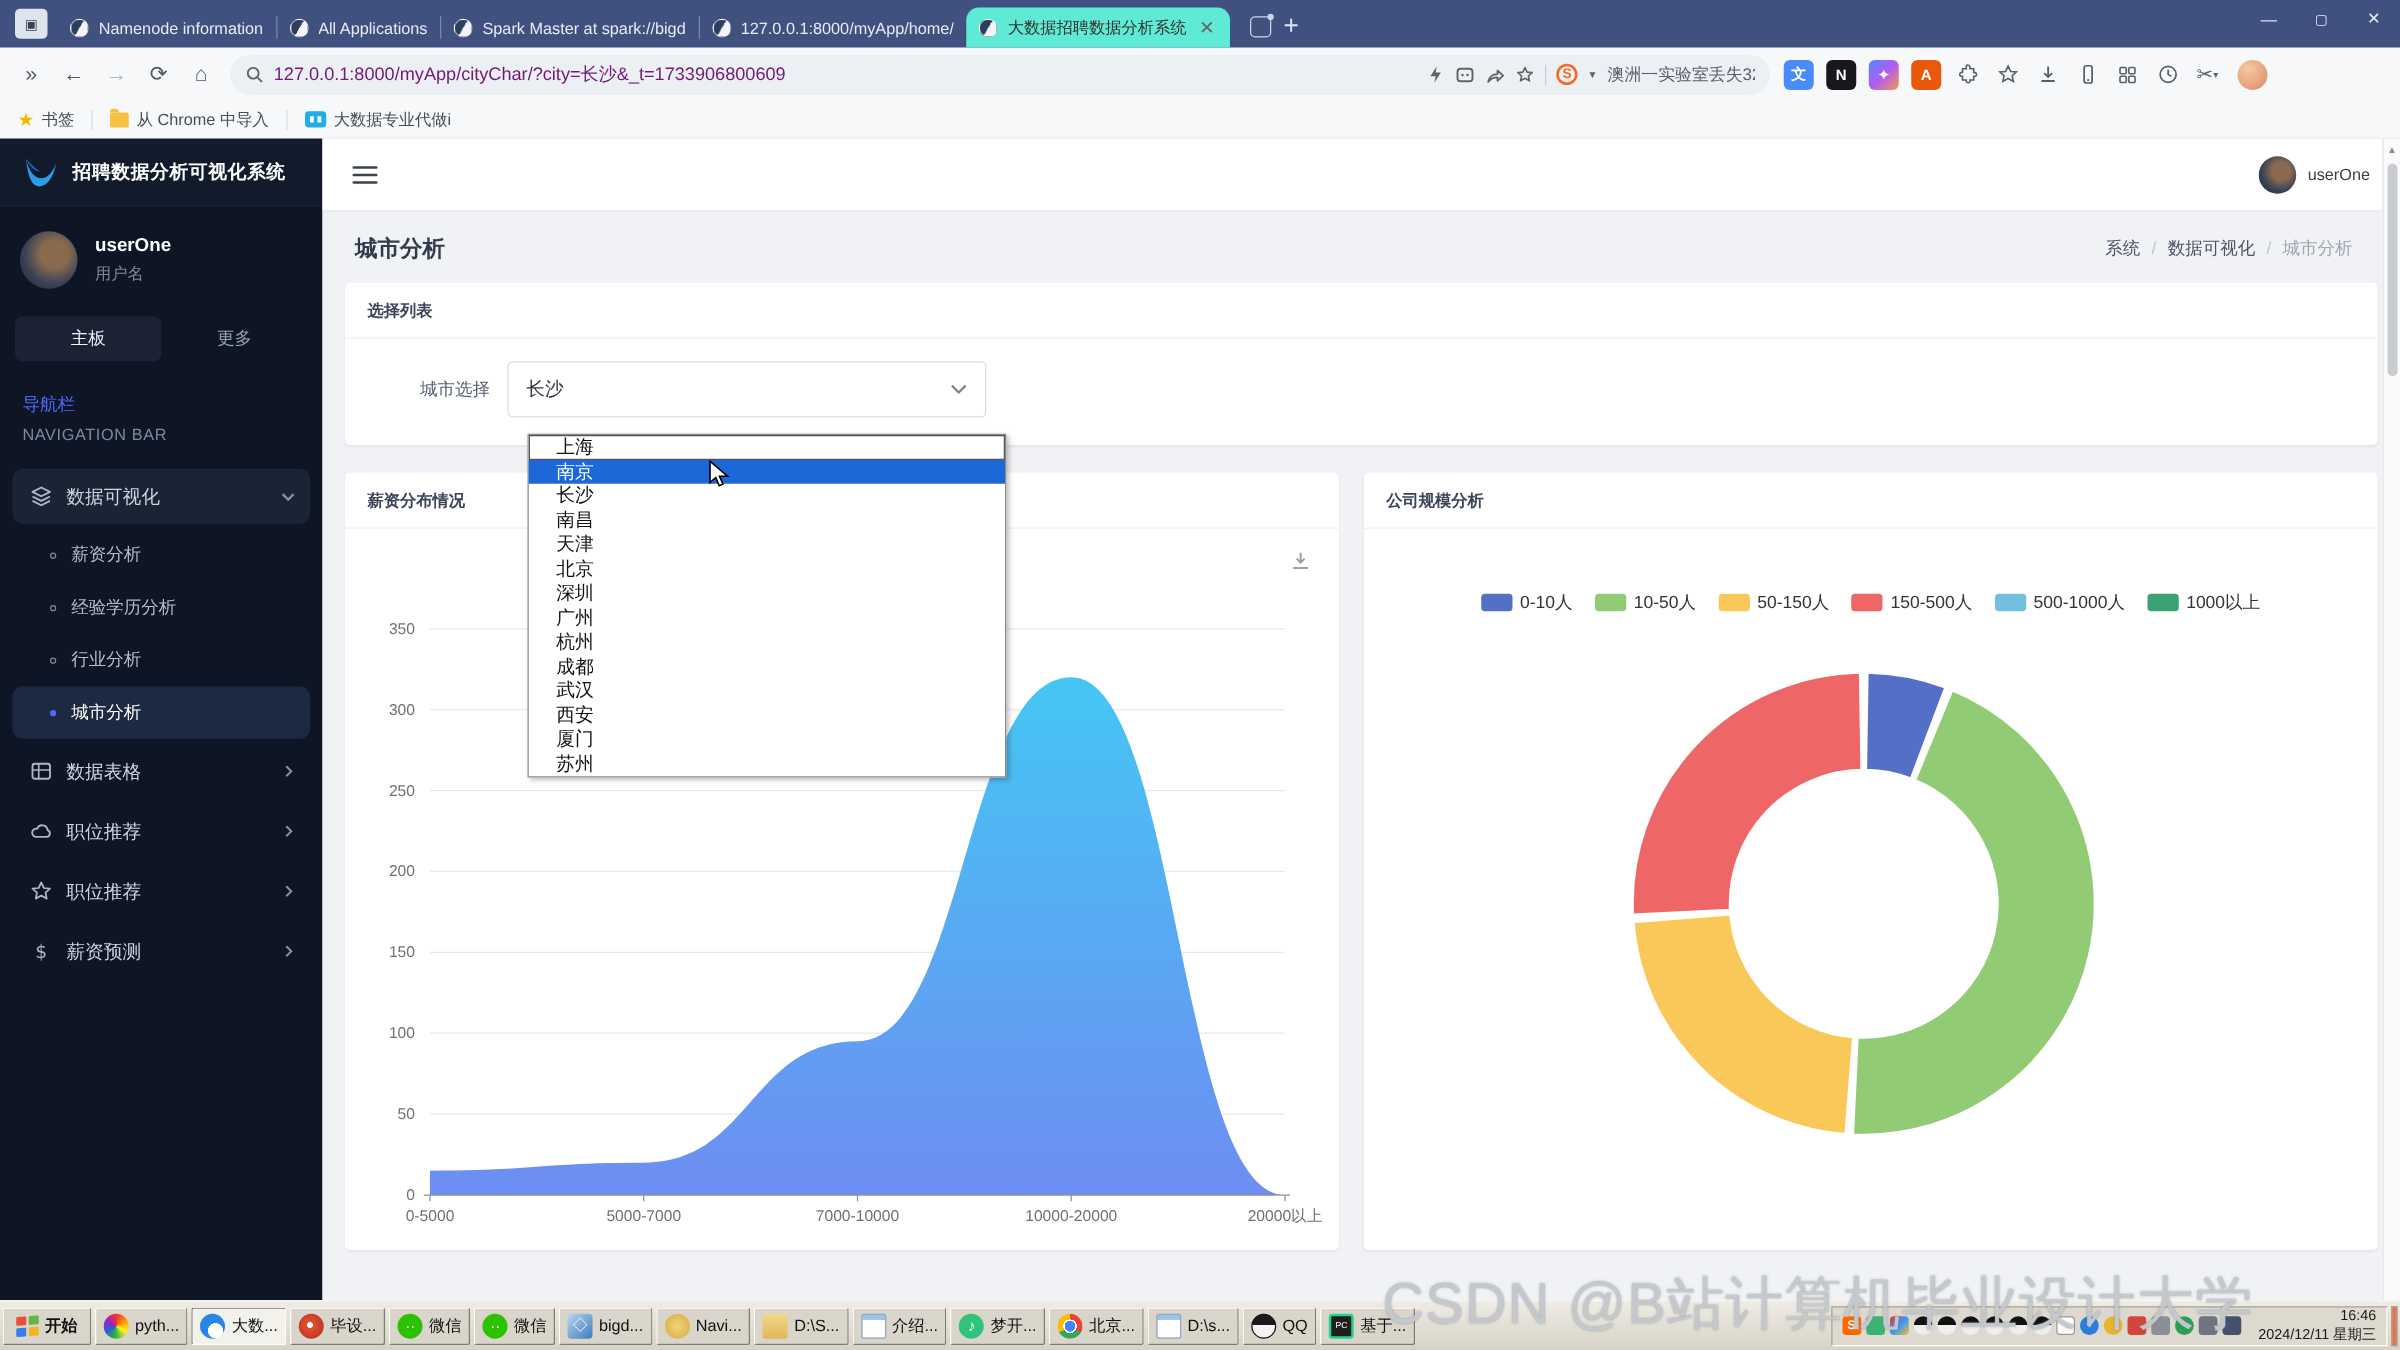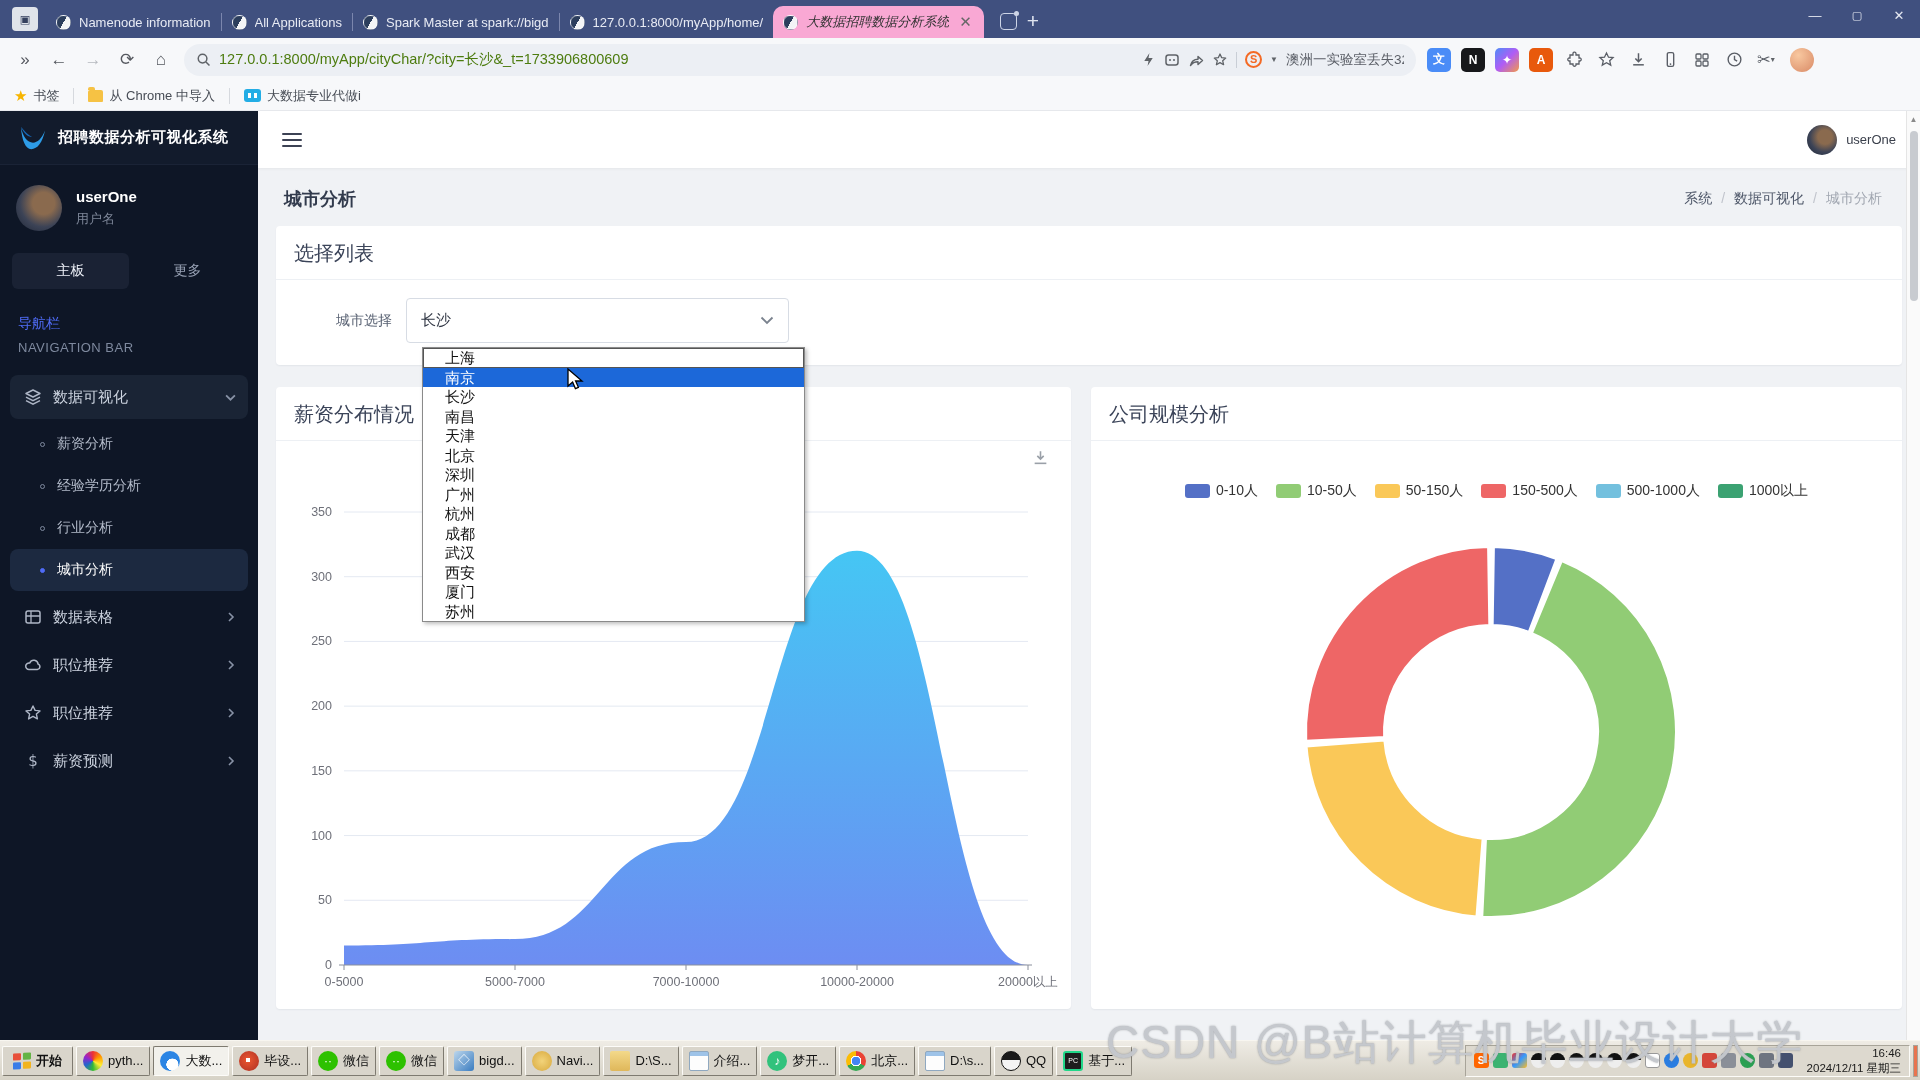--- a/index.html
+++ b/index.html
@@ -7,38 +7,38 @@
     font-family:"Liberation Sans","DejaVu Sans",sans-serif; }
   body { position:relative; background:#f0f2f5; }
 
   
   .tabbar { height:38px; background:#40507f; display:flex; align-items:flex-end; padding-left:8px; position:relative; }
   .win-logo { width:26px; height:24px; margin:0 8px 7px 4px; background:#dfe3ea; border-radius:4px;
     display:flex; align-items:center; justify-content:center; font-size:11px; color:#35405e; }
   .tab { height:32px; display:flex; align-items:center; padding:0 10px; gap:8px; color:#e8ebf4;
     font-size:13px; max-width:225px; min-width:0; }
   .tab .tlabel { white-space:nowrap; overflow:hidden; flex:1; }
-  .tab.active { background:#f9a8d4; color:#333; border-radius:10px 10px 0 0;font-style:italic; }
+  .tab.active { background:#5eead4; color:#333; border-radius:10px 10px 0 0; }
   .favicon { width:15px; height:15px; border-radius:50%; flex:none;
     background:conic-gradient(from 210deg,#2c3e5d 0 180deg,#f3f4f6 0 360deg); border:1px solid rgba(255,255,255,.5); }
   .tclose { font-size:15px; color:#666; padding:0 2px; cursor:default; }
   .tsep { width:1px; height:18px; background:#7b86ad; margin-bottom:7px; flex:none; }
   .tab-extra { width:17px; height:17px; border:1.5px solid #cdd4e6; border-radius:4px; margin:0 10px 8px 16px; position:relative; }
   .tab-extra::after { content:""; position:absolute; right:-3px; top:-3px; width:5px; height:5px; border-radius:50%; background:#cdd4e6; }
   .newtab { color:#dfe4f0; font-size:21px; line-height:21px; margin-bottom:7px; }
   .winctl { position:absolute; right:0; top:0; height:30px; display:flex; }
   .winctl span { width:42px; display:flex; align-items:center; justify-content:center; color:#e6e9f2; font-size:13px; }
 
   .toolbar { height:43px; background:#f7f8fa; display:flex; align-items:center; padding:0 10px; gap:4px; }
   .nav-ic { width:30px; height:30px; display:flex; align-items:center; justify-content:center;
     color:#55585f; font-size:17px; flex:none; }
   .nav-ic.dis { color:#b6b9bf; }
   .urlpill { width:1232px; height:32px; background:#eceff4; border-radius:16px; display:flex; align-items:center;
     padding:0 12px; gap:8px; margin:0 4px; overflow:hidden; }
-  .urltext { font-size:14.5px; color:#4d7c0f; flex:1; white-space:nowrap; overflow:hidden; }
+  .urltext { font-size:14.5px; color:#701a75; flex:1; white-space:nowrap; overflow:hidden; }
   .pill-ic { color:#5f6368; flex:none; display:flex; }
   .pill-sep { width:1px; height:16px; background:#c9ced6; flex:none; }
   .sbadge { width:17px; height:17px; border-radius:50%; border:2px solid #f46a25; color:#f46a25;
     font:700 11px/13px "Liberation Sans",sans-serif; text-align:center; flex:none; }
   .caret { font-size:8px; color:#5f6368; }
   .trend { font-size:13.5px; color:#5a5e66; white-space:nowrap; overflow:hidden; max-width:118px; flex:none; }
   .ext { width:24px; height:24px; border-radius:5px; flex:none; display:flex; align-items:center; justify-content:center;
     font-size:12px; font-weight:700; color:#fff; margin:0 3px; }
   .gray-ic { width:28px; height:28px; display:flex; align-items:center; justify-content:center; color:#5a5e66; flex:none; }
   .avatar-sm { width:24px; height:24px; border-radius:50%; background:radial-gradient(circle at 35% 30%,#f8c8a0,#d98a66); margin:0 6px; flex:none; }
@@ -90,21 +90,21 @@
   .avatar-top { width:30px; height:30px; border-radius:50%;
     background:radial-gradient(circle at 60% 40%,#8a6a4e 0 28%,#3c4356 60%,#1d2535 100%); }
   .crumbrow { display:flex; align-items:center; padding:19px 38px 15px 26px; }
   .crumbrow h1 { font-size:18px; font-weight:600; color:#323b4d; }
   .crumbs { margin-left:auto; display:flex; gap:9px; font-size:14px; color:#4d5668; }
   .crumbs .sep { color:#c0c4cc; }
   .crumbs .last { color:#a0a6b0; }
 
   .content { padding:0 18px; }
   .card { background:#fff; border-radius:4px; box-shadow:0 1px 2px rgba(25,35,60,.06); }
-  .card-title { padding:14px 18px 12px; font-size:20px; font-weight:400; color:#3b4459; border-bottom:1px solid #edf0f4; }
+  .card-title { padding:14px 18px 12px; font-size:13px; font-weight:700; color:#3b4459; border-bottom:1px solid #edf0f4; }
   .panel-card { margin-bottom:22px; }
   .panel-body { display:flex; align-items:center; padding:18px 18px 22px; }
   .field-label { width:112px; text-align:right; padding-right:14px; font-size:14px; color:#596273; flex:none; }
   .select { width:383px; height:45px; border:1px solid #d7dce4; border-radius:4px; background:#fff;
     display:flex; align-items:center; padding:0 14px; font-size:15px; color:#2e3442; }
   .select .grow { flex:1; }
 
   .charts-row { display:flex; gap:20px; }
   .chart-card { height:622px; position:relative; }
   .chart-card.left { width:795px; flex:none; }

